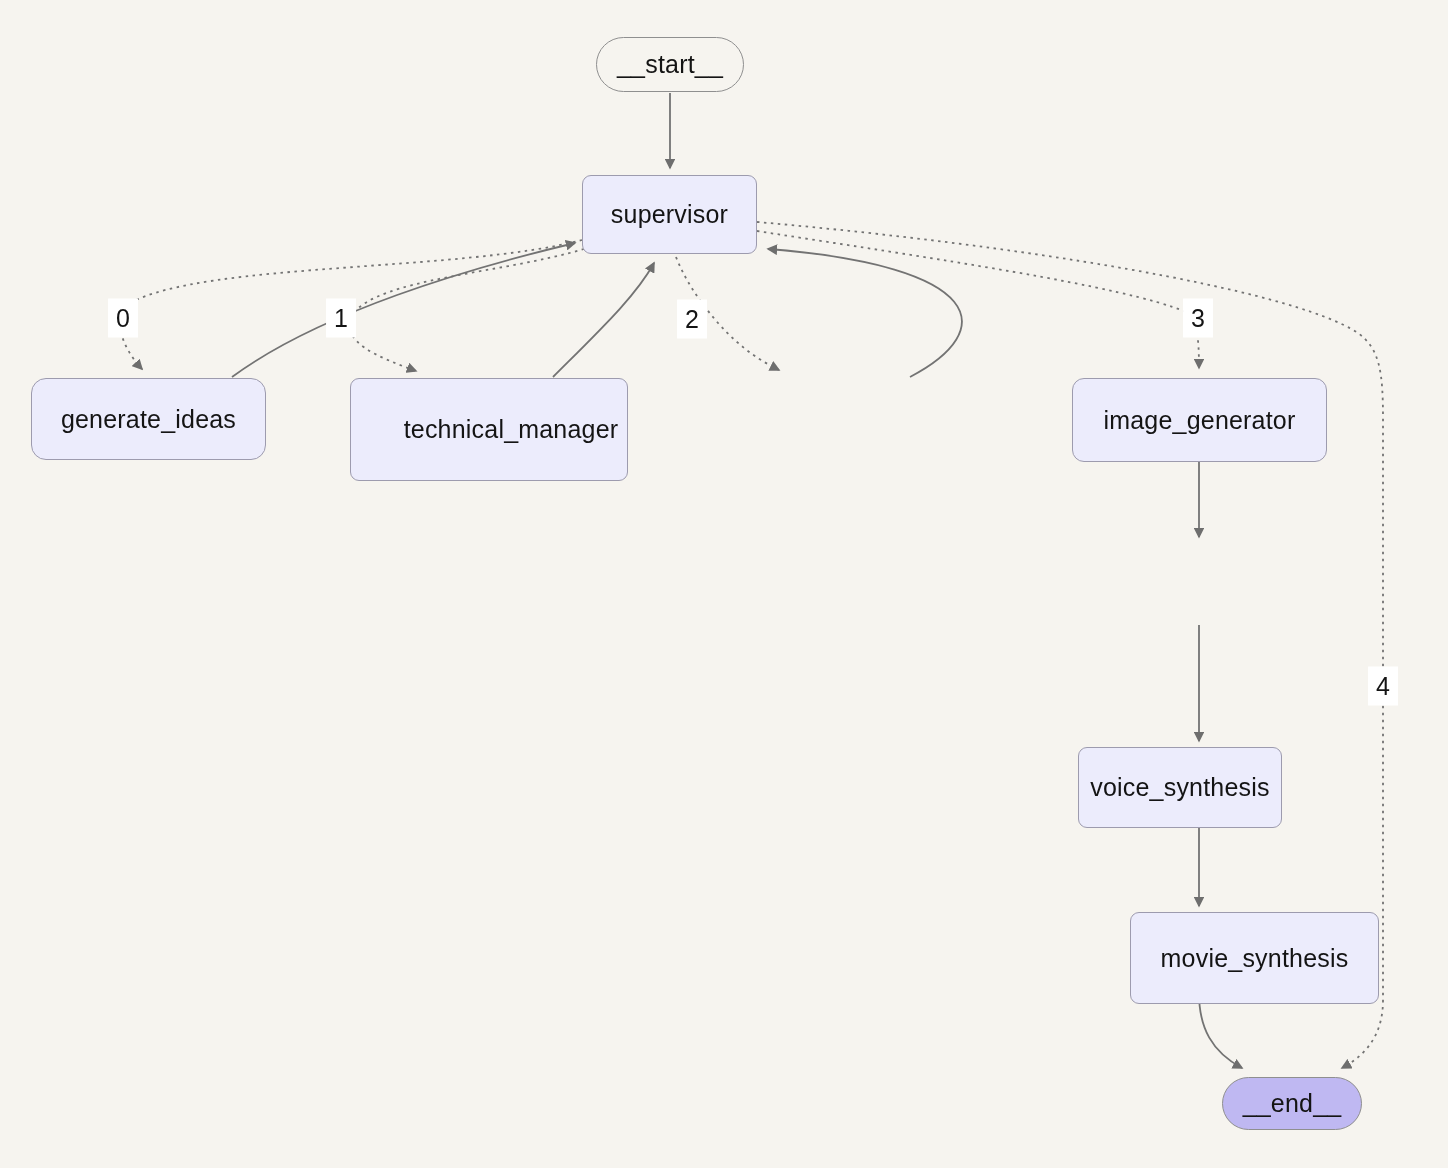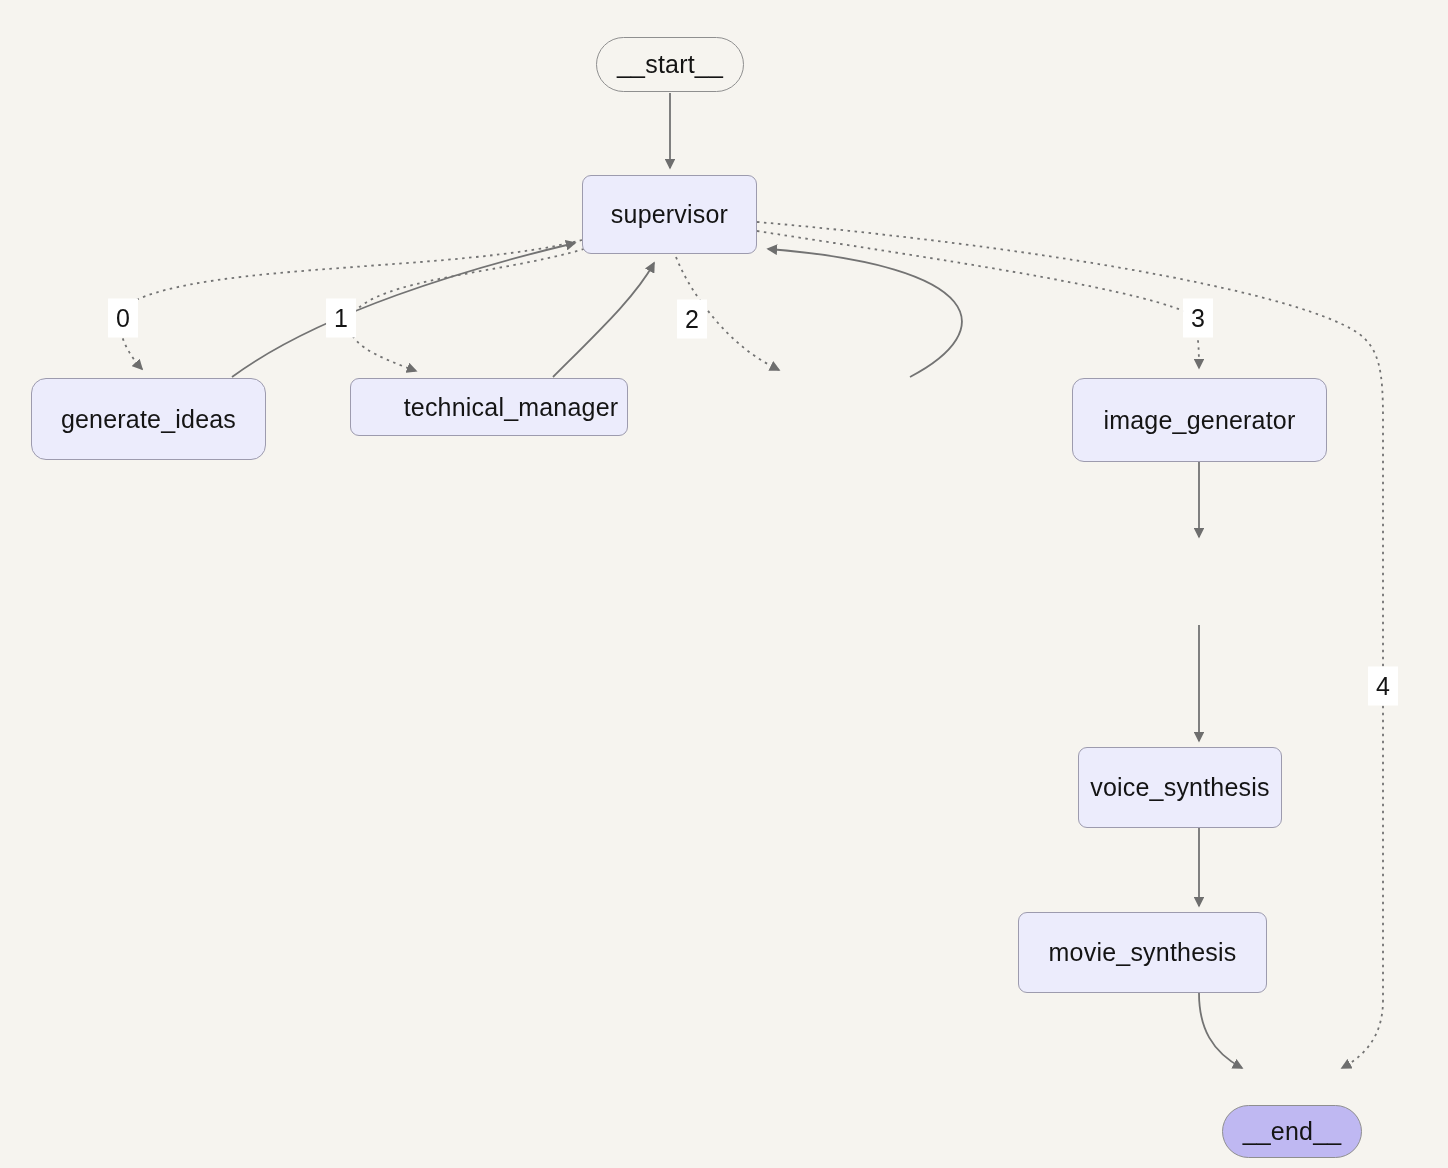--- a/index.html
+++ b/index.html
@@ -56,42 +56,41 @@
   .node.stadium{
     border-radius:28px;
   }
   .node.start{
     background:var(--start-fill);
     border-color:var(--start-border);
   }
   .node.end{
     background:var(--end-fill);
     border-color:var(--end-border);
-    margin-top:28px;
   }
   .edge-label{
     position:absolute;
     transform:translate(-50%,-50%);
     background:var(--label-bg);
     color:var(--text);
     font-size:25px;
     line-height:1;
     padding:7px 8px;
     text-align:center;
   }
   
   #n-start            {left:596px;  top:37px;   width:148px; height:55px;}
   #n-supervisor       {left:582px;  top:175px;  width:175px; height:79px;}
   #n-generate-ideas   {left:31px;   top:378px;  width:235px; height:82px;border-radius:15px;}
-  #n-technical-manager{left:350px;  top:378px;  width:278px; height:58px;padding-left:44px;}
+  #n-technical-manager{left:350px;  top:378px;  width:278px; height:103px;padding-left:44px;}
   #n-marketing-director{left:712px; top:378px;  width:278px; height:81px;}
   #n-image-generator  {left:1072px; top:378px;  width:255px; height:84px;border-radius:12px;}
   #n-movie-generator  {left:1073px; top:543px;  width:252px; height:82px;}
   #n-voice-synthesis  {left:1078px; top:747px;  width:204px; height:81px;}
-  #n-movie-synthesis  {left:1018px; top:912px;  width:249px; height:81px;}
+  #n-movie-synthesis  {left:1130px; top:912px;  width:249px; height:92px;}
   #n-end              {left:1222px; top:1077px; width:140px; height:53px;}
   
   #el-0{left:123px;  top:318px;}
   #el-1{left:341px;  top:318px;}
   #el-2{left:692px;  top:319px;}
   #el-3{left:1198px; top:318px;}
   #el-4{left:1383px; top:686px;}
 </style>
 </head>
 <body>

